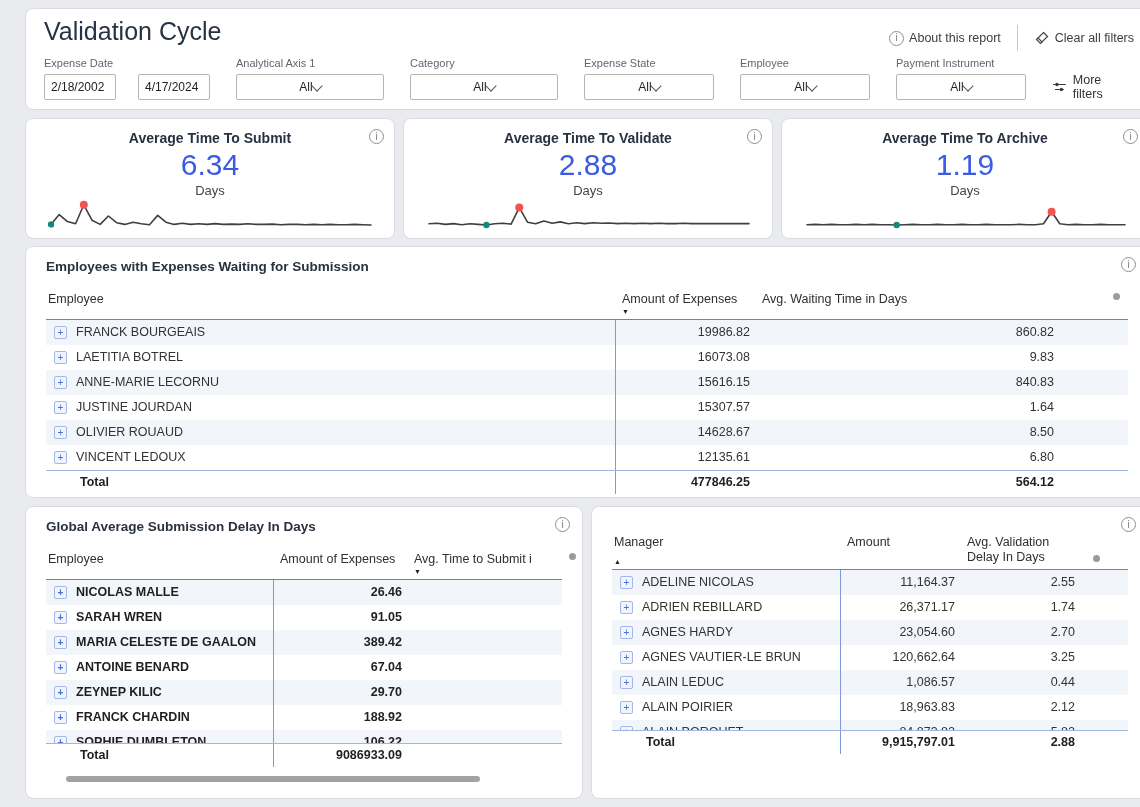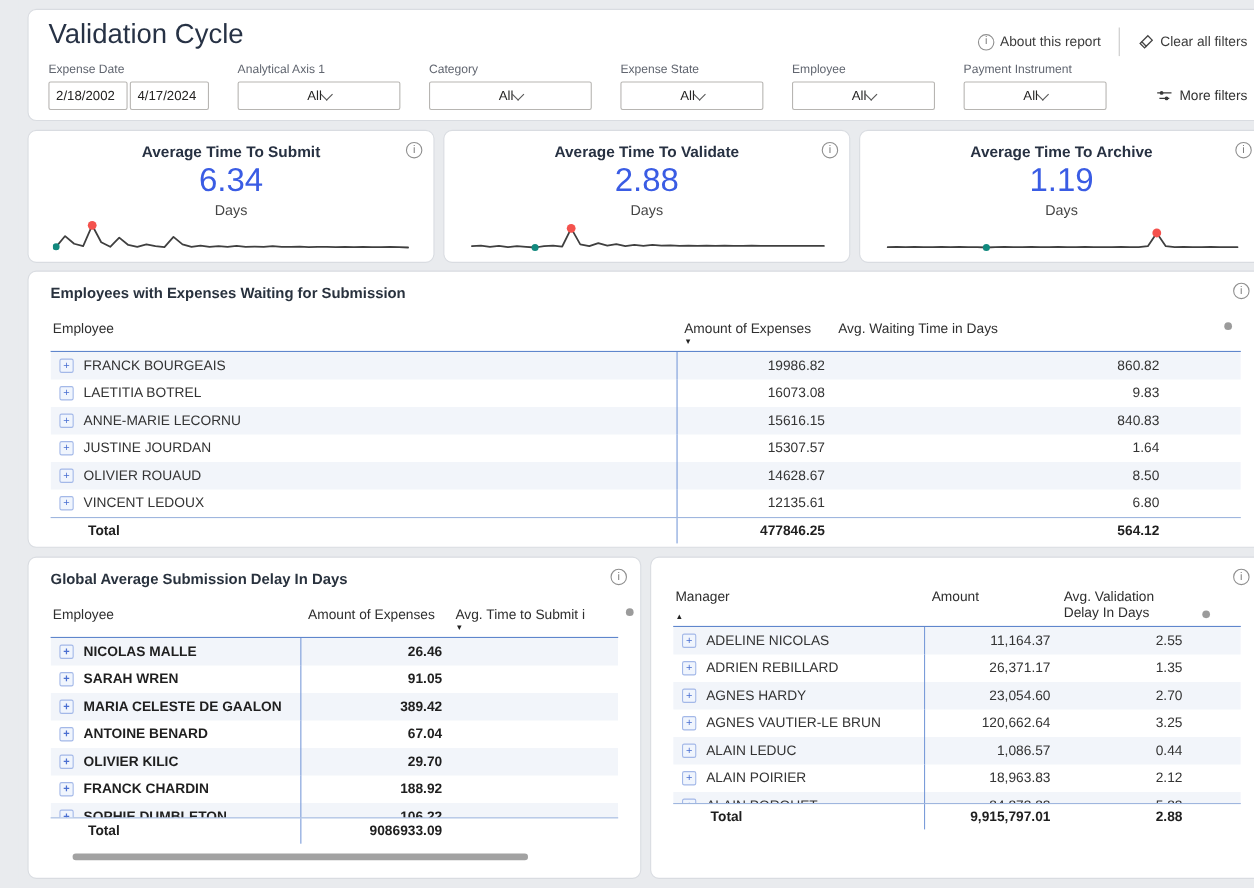--- a/index.html
+++ b/index.html
@@ -12,21 +12,21 @@
   #header-card{left:8px;top:8px;width:1124px;height:102px;}
   .page-title{position:absolute;left:18px;top:8px;font-size:25px;color:#273245;}
   .header-actions{position:absolute;right:14px;top:16px;display:flex;align-items:center;}
   .h-action{display:flex;align-items:center;gap:5px;font-size:12.5px;color:#3c3c3c;cursor:pointer;}
   .vdiv{width:1px;height:26px;background:#c9c9c9;margin:0 16px;}
   .iinfo{display:inline-flex;width:15px;height:15px;min-width:15px;border:1px solid #8f8f8f;border-radius:50%;
          color:#7c7c7c;font-size:10px;line-height:10px;align-items:center;justify-content:center;box-sizing:border-box;}
   .iinfo::after{content:"i";}
   .filters{position:absolute;left:18px;right:14px;top:48px;display:flex;gap:26px;align-items:flex-start;}
   .flabel{font-size:11px;color:#616670;margin-bottom:5px;}
-  .date-pair{display:flex;gap:2px;}
+  .date-pair{display:flex;gap:22px;}
   input.date{width:72px;height:26px;border:1px solid #b7b5b2;border-radius:2px;font-size:12px;
              color:#252423;padding:0 6px;box-sizing:border-box;font-family:"Liberation Sans",sans-serif;}
   .dropdown{height:26px;border:1px solid #b7b5b2;border-radius:2px;display:flex;align-items:center;
             justify-content:center;padding:0 8px;font-size:12px;color:#252423;cursor:pointer;box-sizing:border-box;}
   .dd-axis,.dd-category{width:148px;} .dd-state,.dd-employee,.dd-payment{width:130px;}
   .chev{width:7px;height:7px;border-right:1.3px solid #555;border-bottom:1.3px solid #555;
         transform:rotate(45deg);margin-top:-3px;}
   .more-filters{margin-left:auto;align-self:flex-end;height:26px;display:flex;align-items:center;gap:6px;
                 font-size:12.5px;color:#333;cursor:pointer;}
 
@@ -315,21 +315,21 @@
             <span class="expand"></span>
             <span>ANTOINE BENARD</span>
           </div>
           <div class="c c-num">67.04</div>
           <div class="c c-num"></div>
         </div>
 
         <div class="grid g-sub trow">
           <div class="c c-name">
             <span class="expand"></span>
-            <span>OLIVIER KILIC</span>
+            <span>ZEYNEP KILIC</span>
           </div>
           <div class="c c-num">29.70</div>
           <div class="c c-num"></div>
         </div>
 
         <div class="grid g-sub trow">
           <div class="c c-name">
             <span class="expand"></span>
             <span>FRANCK CHARDIN</span>
           </div>
@@ -379,21 +379,21 @@
           <div class="c c-num">11,164.37</div>
           <div class="c c-num">2.55</div>
         </div>
 
         <div class="grid g-val trow">
           <div class="c c-name">
             <span class="expand"></span>
             <span>ADRIEN REBILLARD</span>
           </div>
           <div class="c c-num">26,371.17</div>
-          <div class="c c-num">1.35</div>
+          <div class="c c-num">1.74</div>
         </div>
 
         <div class="grid g-val trow">
           <div class="c c-name">
             <span class="expand"></span>
             <span>AGNES HARDY</span>
           </div>
           <div class="c c-num">23,054.60</div>
           <div class="c c-num">2.70</div>
         </div>

